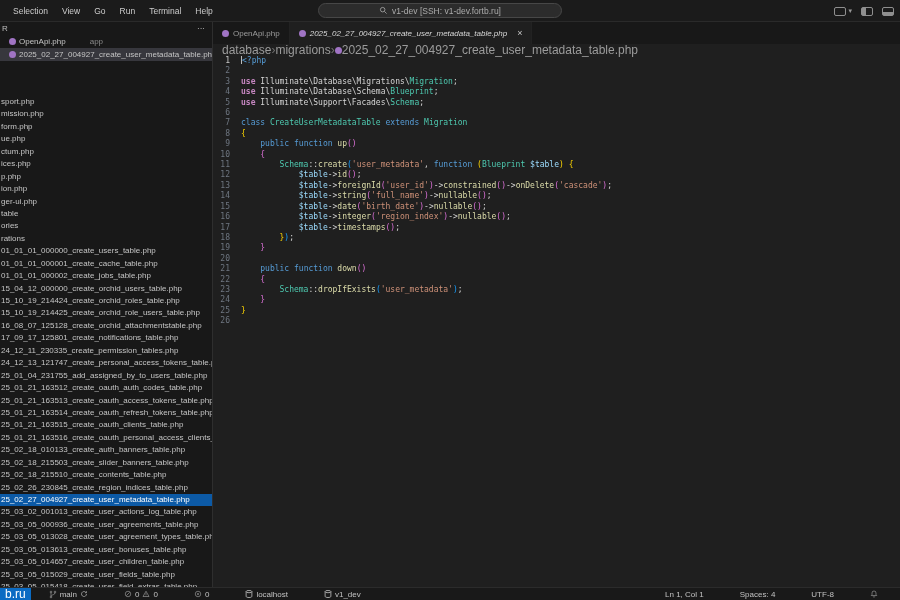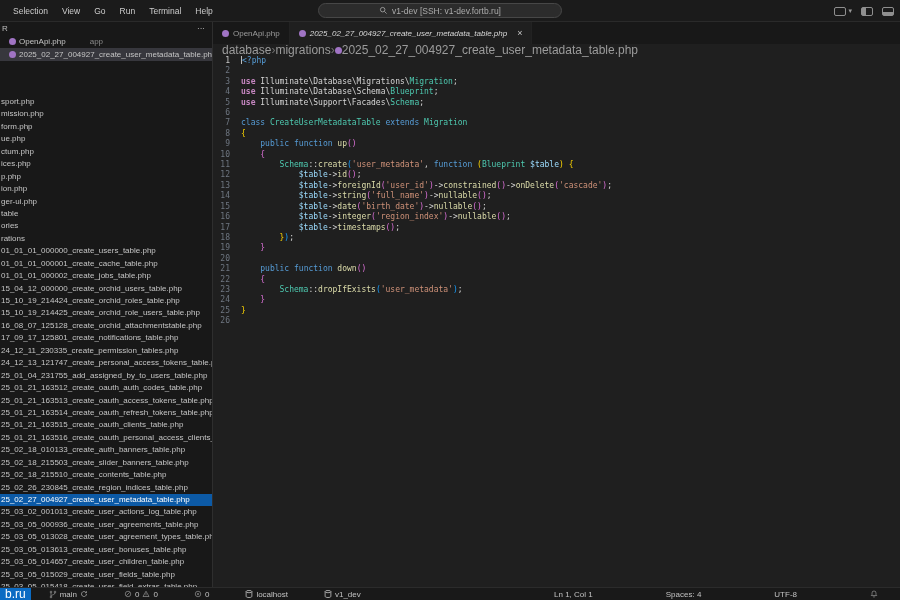--- a/index.html
+++ b/index.html
@@ -69,21 +69,21 @@
   .tk-g { color:#FFD700; } 
   .tk-o { color:#DA70D6; } 
   .tk-u { color:#179FFF; } 
 
   
   .statusbar { position:absolute; left:0; bottom:0; width:900px; height:13px; background:#191919;
                border-top:1px solid #2b2b2b; display:flex; align-items:center; font-size:8px; color:#c2c2c2; }
   .remote { height:100%; background:#0b6bc3; color:#ffffff; display:flex; align-items:center;
             gap:2px; padding:0 5px; font-size:12px; }
   .sb-item { display:flex; align-items:center; gap:3px; padding:0 18px; white-space:nowrap; }
-  .sb-right { margin-left:auto; display:flex; align-items:center; padding-right:4px;gap:37px; }
+  .sb-right { margin-left:auto; display:flex; align-items:center; padding-right:4px; }
   svg.sb-ic { display:block; }
 </style>
 </head>
 <body>
 
 <div class="titlebar">
   <div class="menus">
       <span class="menu-item">Selection</span>
       <span class="menu-item">View</span>
       <span class="menu-item">Go</span>

